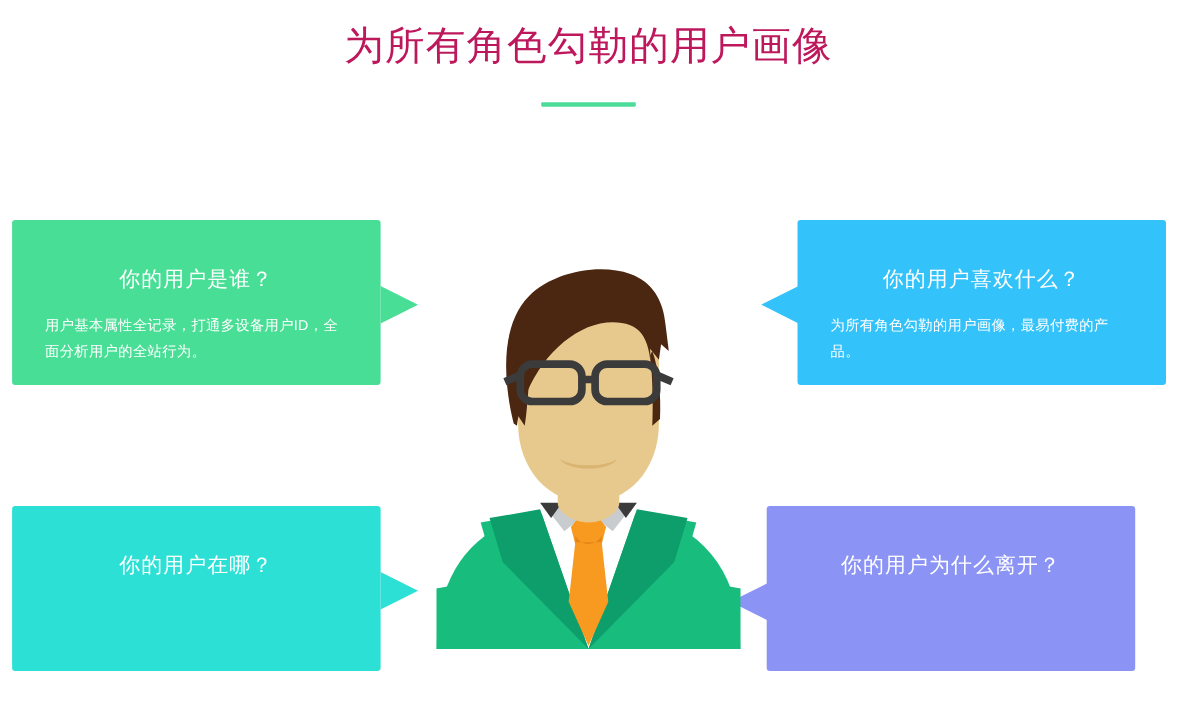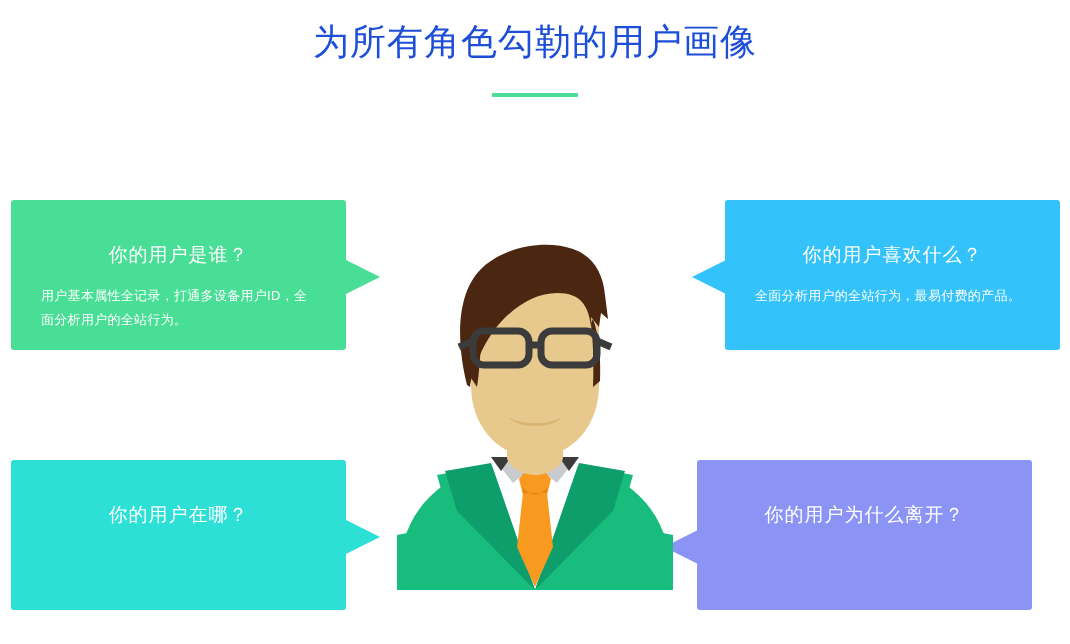--- a/index.html
+++ b/index.html
@@ -23,21 +23,21 @@
     width: 1070px;
     text-align: center;
   }
   .page-title {
     margin: 0;
     padding-top: 18px;
     font-size: 36px;
     font-weight: 400;
     line-height: 48px;
     letter-spacing: 1px;
-    color: #1d4ed8;
+    color: #be185d;
     white-space: nowrap;
   }
   .title-underline {
     width: 86px;
     height: 4px;
     background: #4cdc9a;
     margin: 27px auto 0 auto;
     border-radius: 1px;
   }
 
@@ -123,21 +123,21 @@
   <div class="card-body">
     <p class="card-title">你的用户是谁？</p>
     <p class="card-text">用户基本属性全记录，打通多设备用户ID，全面分析用户的全站行为。</p>
   </div>
 </div>
 
 <div class="card" id="card-likes">
   <div class="card-tail"></div>
   <div class="card-body">
     <p class="card-title">你的用户喜欢什么？</p>
-    <p class="card-text">全面分析用户的全站行为，最易付费的产品。</p>
+    <p class="card-text">为所有角色勾勒的用户画像，最易付费的产品。</p>
   </div>
 </div>
 
 <div class="card" id="card-where">
   <div class="card-tail"></div>
   <div class="card-body">
     <p class="card-title">你的用户在哪？</p>
   </div>
 </div>
 

